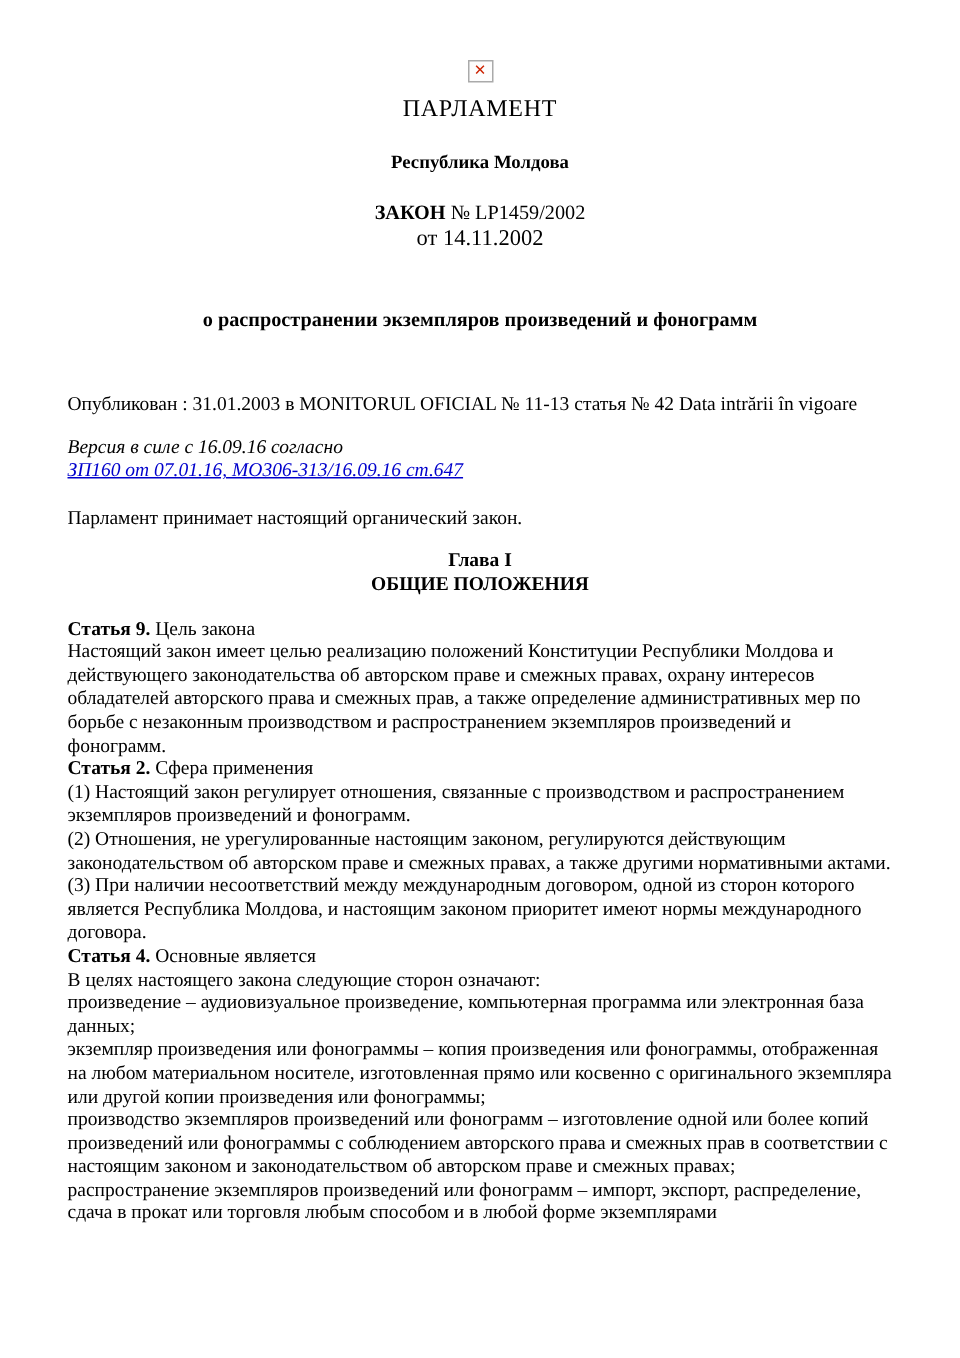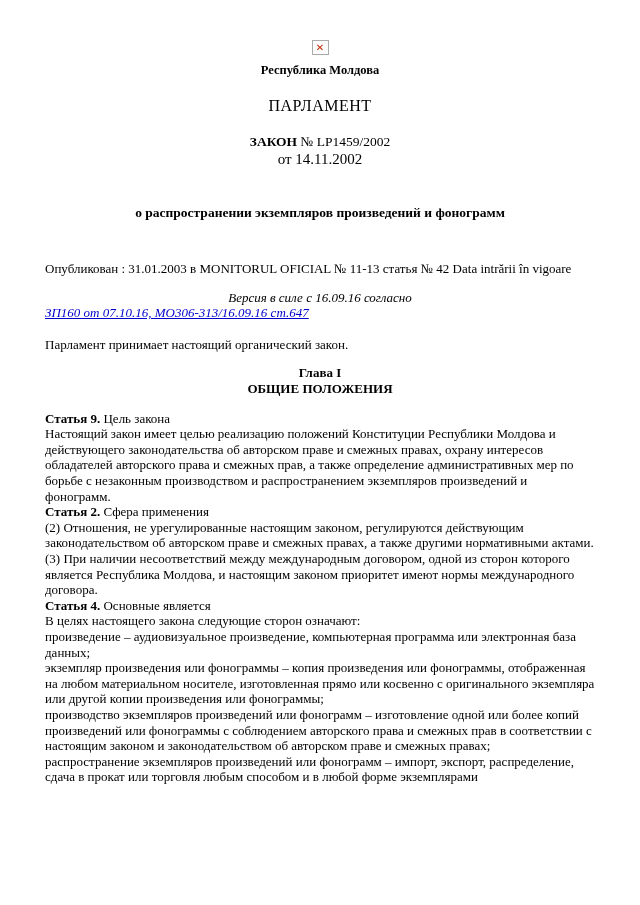--- a/index.html
+++ b/index.html
@@ -22,66 +22,67 @@
     vertical-align:middle;
   }
 
   .country    { font-weight:bold; font-size:12.5px; margin-bottom:18px; }
   .parliament { font-size:16px; letter-spacing:0.5px; margin-bottom:19px; }
   .law-line   { font-size:13.5px; }
   .law-date   { font-size:15px; margin-bottom:37px; }
   .doc-title  { font-weight:bold; font-size:13.5px; margin-bottom:40px; }
 
   .published  { margin-bottom:13px; }
-  .version-note { font-style:italic;text-align:center; }
+  .version-note { font-style:italic; }
   .version-link-row { margin-bottom:16px; }
   .version-link {
     font-style:italic; color:#0000cc; text-decoration:underline; cursor:pointer;
   }
   .intro { margin-bottom:13px; }
 
   .chapter-heading { font-weight:bold; }
   .chapter-title   { font-weight:bold; margin-bottom:14px; }
 
   p.para { margin:0; }
 </style>
 </head>
 <body>
 
 <div class="page">
 
   <div class="center icon-row">
     <span class="broken-img">✕</span>
   </div>
 
+  <div class="center parliament">ПАРЛАМЕНТ</div>
+
   <div class="center country">Республика Молдова</div>
-
-  <div class="center parliament">ПАРЛАМЕНТ</div>
 
   <div class="center law-line"><span class="bold">ЗАКОН</span><span> № LP1459/2002</span></div>
 
   <div class="center law-date">от 14.11.2002</div>
 
   <div class="center doc-title">о распространении экземпляров произведений и фонограмм</div>
 
   <div class="published">Опубликован : 31.01.2003 в MONITORUL OFICIAL № 11-13 статья № 42 Data intrării în vigoare</div>
 
   <div class="version-note">Версия в силе с 16.09.16 согласно</div>
 
-  <div class="version-link-row"><a class="version-link">ЗП160 от 07.10.16, МО306-313/16.09.16 ст.647</a></div>
+  <div class="version-link-row"><a class="version-link">ЗП160 от 07.01.16, МО306-313/16.09.16 ст.647</a></div>
 
   <div class="intro">Парламент принимает настоящий органический закон.</div>
 
   <div class="center chapter-heading">Глава I</div>
   <div class="center chapter-title">ОБЩИЕ ПОЛОЖЕНИЯ</div>
 
   <div class="body-text">
     <p class="para"><span class="bold">Статья 9.</span><span> Цель закона</span></p>
     <p class="para"><span>Настоящий закон имеет целью реализацию положений Конституции Республики Молдова и действующего законодательства об авторском праве и смежных правах, охрану интересов обладателей авторского права и смежных прав, а также определение административных мер по борьбе с незаконным производством и распространением экземпляров произведений и фонограмм.</span></p>
     <p class="para"><span class="bold">Статья 2.</span><span> Сфера применения</span></p>
+    <p class="para"><span>(1) Настоящий закон регулирует отношения, связанные с производством и распространением экземпляров произведений и фонограмм.</span></p>
     <p class="para"><span>(2) Отношения, не урегулированные настоящим законом, регулируются действующим законодательством об авторском праве и смежных правах, а также другими нормативными актами.</span></p>
     <p class="para"><span>(3) При наличии несоответствий между международным договором, одной из сторон которого является Республика Молдова, и настоящим законом приоритет имеют нормы международного договора.</span></p>
     <p class="para"><span class="bold">Статья 4.</span><span> Основные является</span></p>
     <p class="para"><span>В целях настоящего закона  следующие сторон означают:</span></p>
     <p class="para"><span>произведение – аудиовизуальное произведение, компьютерная программа или электронная база данных;</span></p>
     <p class="para"><span>экземпляр произведения или фонограммы – копия произведения или фонограммы, отображенная на любом материальном носителе, изготовленная прямо или косвенно с оригинального экземпляра или другой копии произведения или фонограммы;</span></p>
     <p class="para"><span>производство экземпляров произведений или фонограмм – изготовление одной или более копий произведений или фонограммы с соблюдением авторского права и смежных прав в соответствии с настоящим законом и законодательством об авторском праве и смежных правах;</span></p>
     <p class="para"><span>распространение экземпляров произведений или фонограмм – импорт, экспорт, распределение, сдача в прокат или торговля любым способом и в любой форме экземплярами</span></p>
   </div>
 

